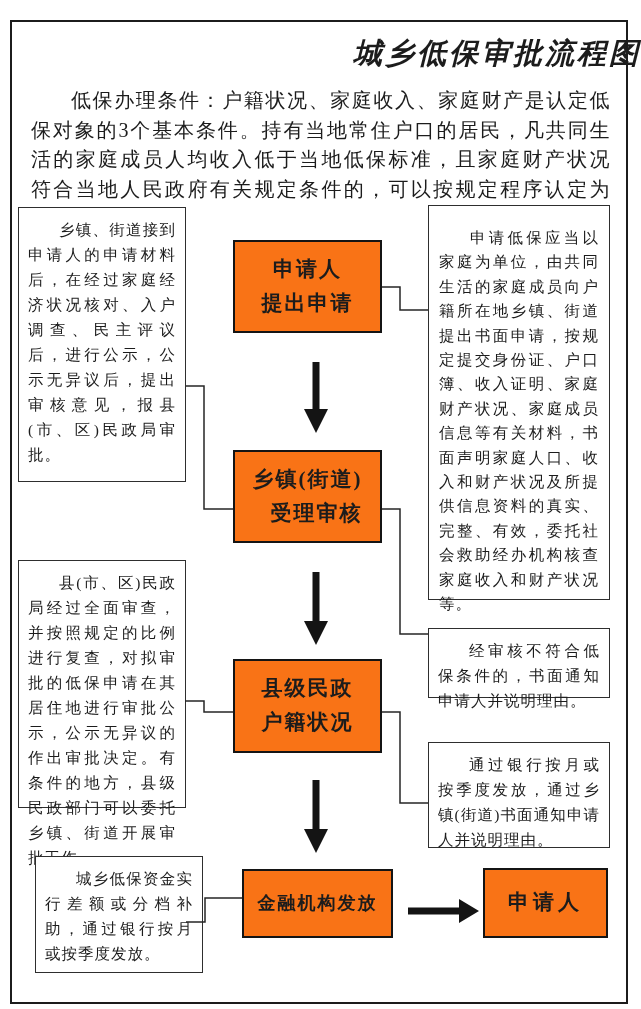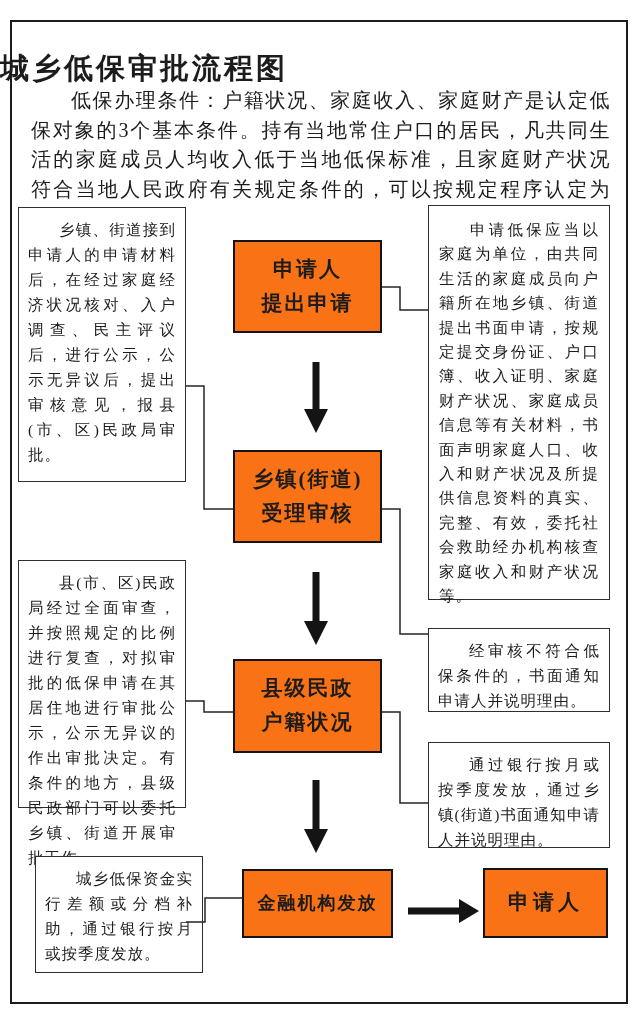--- a/index.html
+++ b/index.html
@@ -5,52 +5,52 @@
   html,body{margin:0;padding:0;background:#ffffff;}
   .page{
     position:relative;width:641px;height:1009px;background:#ffffff;
     font-family:"Liberation Serif","DejaVu Serif",serif;color:#1c1c1c;overflow:hidden;
   }
   .page-border{
     position:absolute;left:10px;top:20px;width:618px;height:984px;
     border:2px solid #1c1c1c;box-sizing:border-box;
   }
   .title{
-    position:absolute;left:0;top:49px;width:100%;
-    text-align:left;font-size:29px;font-weight:bold;letter-spacing:3px;
+    position:absolute;left:0;top:34px;width:100%;
+    text-align:right;font-size:29px;font-weight:bold;letter-spacing:3px;font-style:italic;
   }
   .intro{
     position:absolute;left:31px;top:86px;width:580px;
     font-size:20px;line-height:29.5px;letter-spacing:1.5px;
     text-align:justify;text-indent:2em;
   }
   .note-box{
     position:absolute;border:1px solid #2e2e2e;background:#ffffff;
     box-sizing:border-box;padding:9px 9px;
     font-size:15.5px;line-height:25px;letter-spacing:1px;
     text-align:justify;text-indent:2em;
   }
-  .note-r1{line-height:24.4px;padding:12px 10px;}
+  .note-r1{line-height:24.4px;padding:20px 10px;}
   .step-box{
     position:absolute;border:2px solid #141414;background:#f97316;
     box-sizing:border-box;display:flex;align-items:center;justify-content:center;
     text-align:center;font-weight:bold;font-size:21px;line-height:1.6;
     letter-spacing:2px;white-space:pre-line;
   }
   .overlay{position:absolute;left:0;top:0;pointer-events:none;}
   
   .l1{left:18px;top:207px;width:168px;height:275px;}
   .l2{left:18px;top:560px;width:168px;height:248px;}
   .l3{left:35px;top:856px;width:168px;height:117px;}
   .c1{left:233px;top:240px;width:149px;height:93px;}
-  .c2{left:233px;top:450px;width:149px;height:93px;}
+  .c2{left:233px;top:450px;width:149px;height:93px;text-align:right;}
   .c3{left:233px;top:659px;width:149px;height:94px;}
   .c4{left:242px;top:869px;width:151px;height:69px;font-size:18px;}
   .r1{left:428px;top:205px;width:182px;height:395px;}
-  .r2{left:428px;top:628px;width:182px;height:84px;}
+  .r2{left:428px;top:628px;width:182px;height:70px;}
   .r3{left:428px;top:742px;width:182px;height:106px;}
   .fin{left:483px;top:868px;width:125px;height:70px;font-size:21px;letter-spacing:4px;}
 </style>
 </head>
 <body>
 
 <div class="page">
   <div class="page-border"></div>
 
   <div class="title">城乡低保审批流程图</div>

